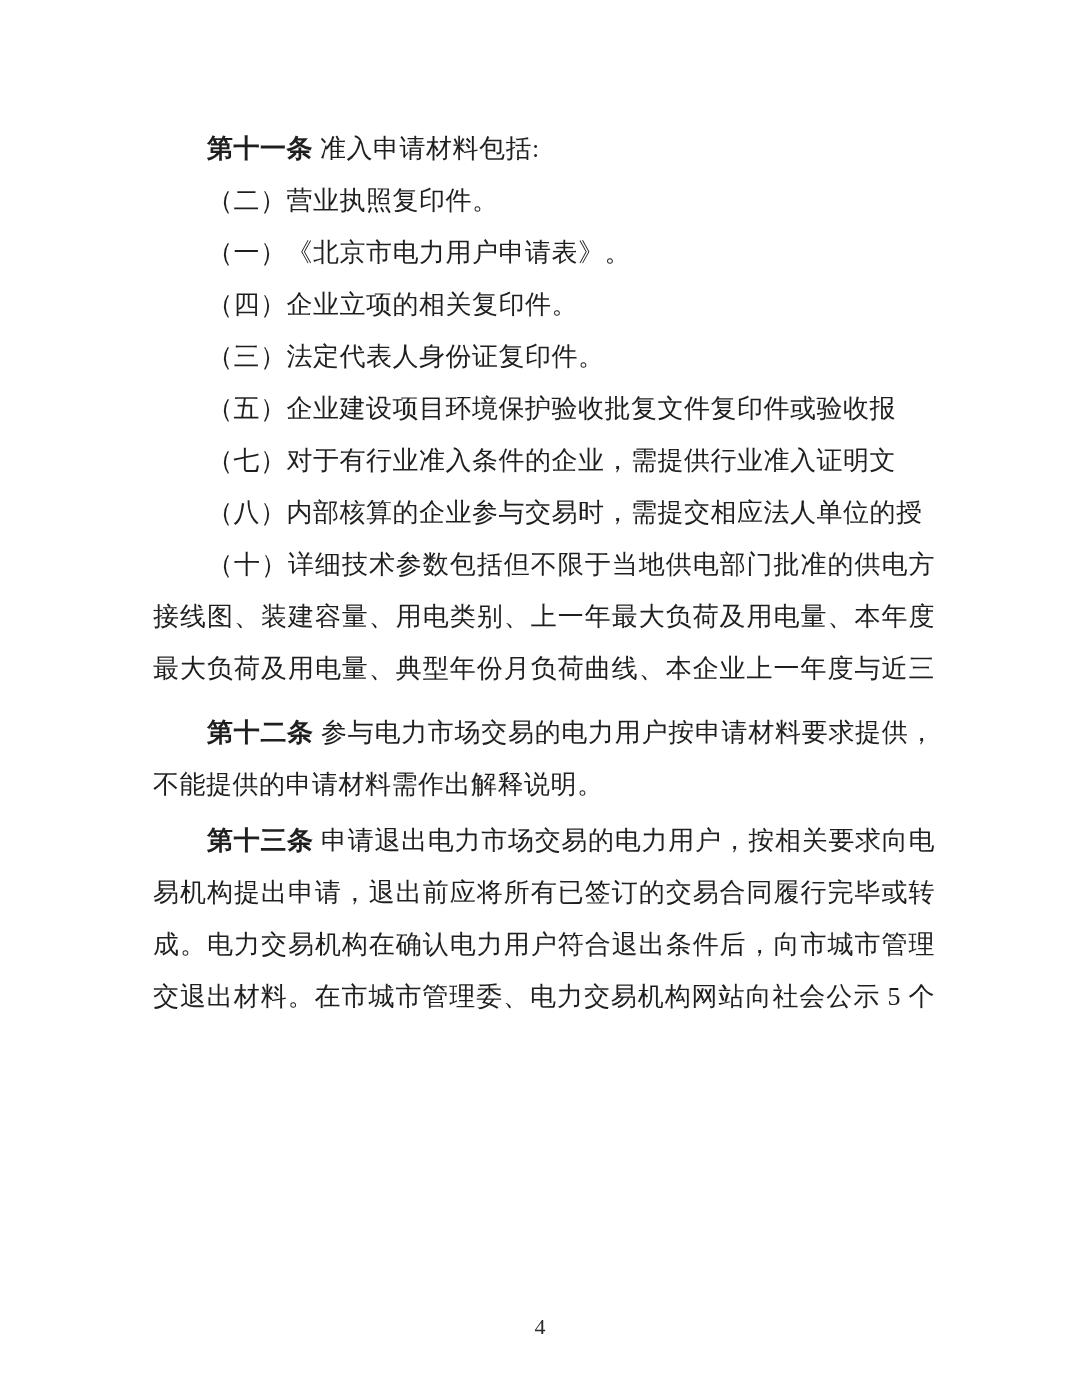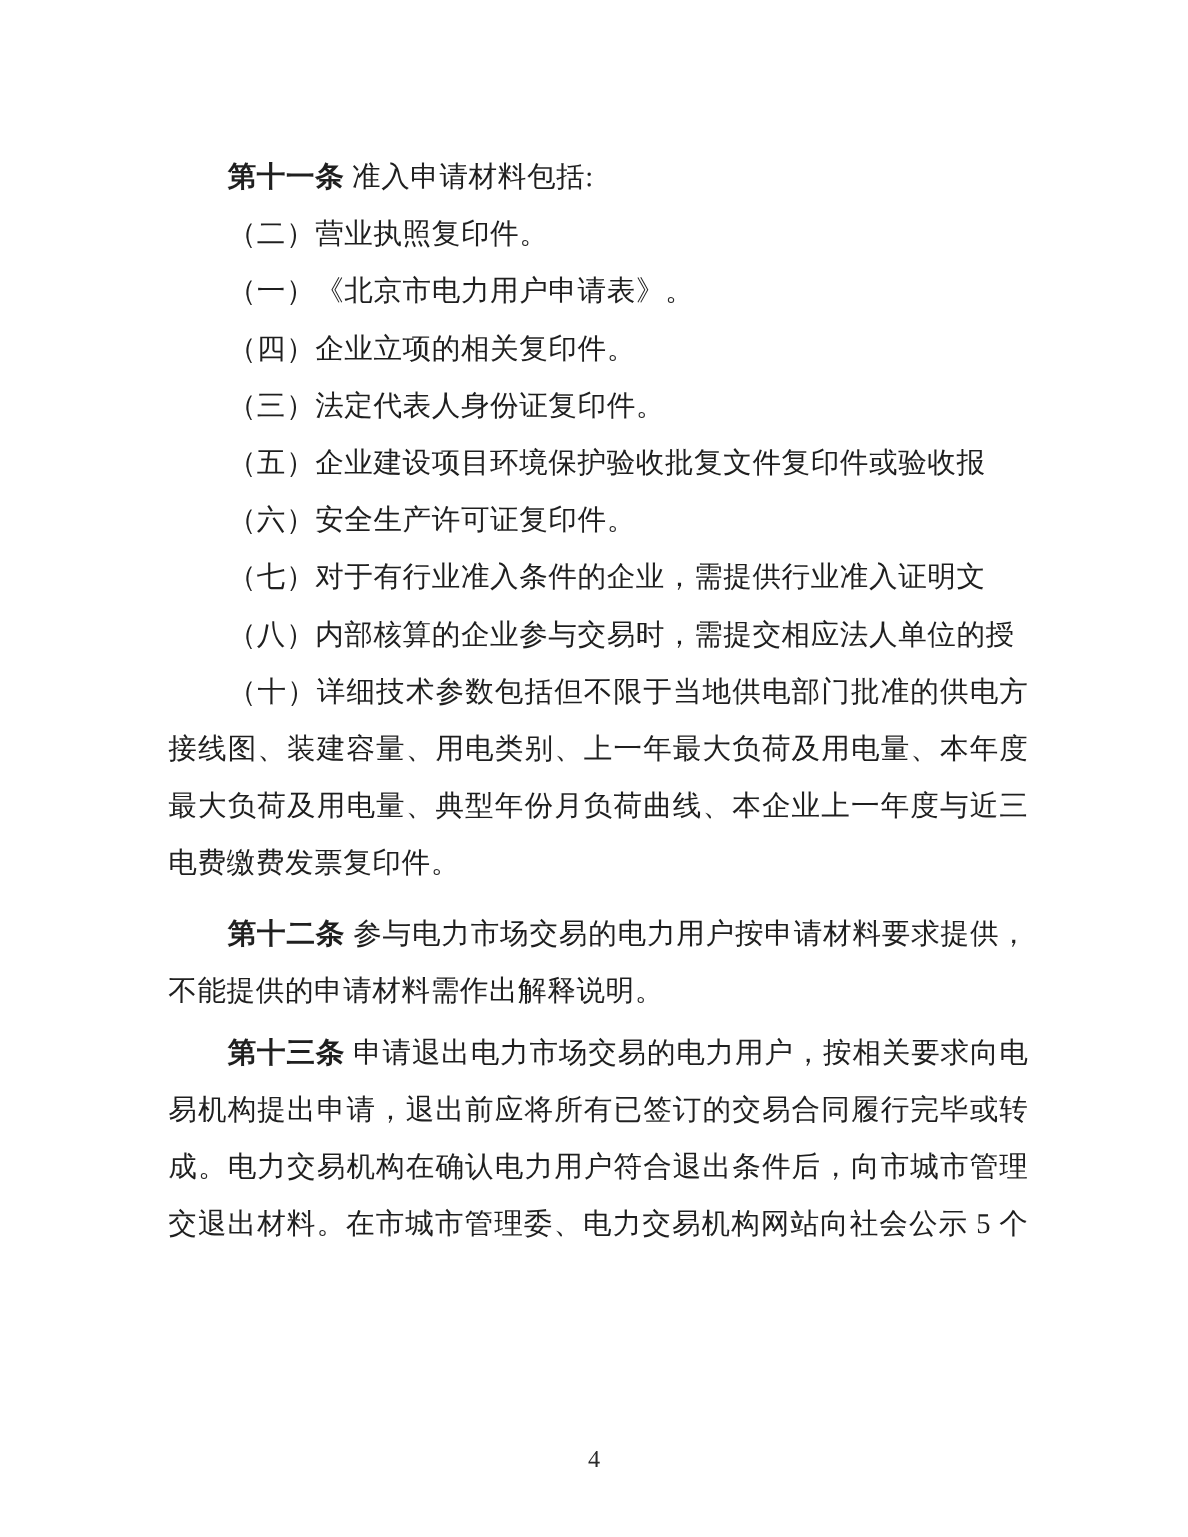--- a/index.html
+++ b/index.html
@@ -12,21 +12,21 @@
     width: 1080px;
     height: 1397px;
     background: #ffffff;
     font-family: "Liberation Serif", "DejaVu Serif", serif;
     color: #1f1f1f;
     overflow: hidden;
   }
   .doc-body {
     position: absolute;
     left: 153px;
-    top: 135px;
+    top: 123px;
     width: 782px;
     font-size: 26px;
     line-height: 52px;
   }
   .line {
     height: 52px;
     overflow: hidden;
     text-align: left;
     letter-spacing: 0.5px;
   }
@@ -55,27 +55,25 @@
 <body>
 
 <div class="page">
   <div class="doc-body">
       <div class="line indent"><span class="bold">第十一条</span><span> 准入申请材料包括:</span></div>
       <div class="line indent"><span>（二）营业执照复印件。</span></div>
       <div class="line indent"><span>（一）《北京市电力用户申请表》。</span></div>
       <div class="line indent"><span>（四）企业立项的相关复印件。</span></div>
       <div class="line indent"><span>（三）法定代表人身份证复印件。</span></div>
       <div class="line indent"><span>（五）企业建设项目环境保护验收批复文件复印件或验收报告。</span></div>
-      <div class="line indent"><span>（六）安全生产许可证复印件。</span></div>
       <div class="line indent"><span>（七）对于有行业准入条件的企业，需提供行业准入证明文件。</span></div>
       <div class="line indent"><span>（八）内部核算的企业参与交易时，需提交相应法人单位的授权书。</span></div>
       <div class="line indent fill"><span>（十）详细技术参数包括但不限于当地供电部门批准的供电方案及</span></div>
       <div class="line fill"><span>接线图、装建容量、用电类别、上一年最大负荷及用电量、本年度预计</span></div>
       <div class="line fill"><span>最大负荷及用电量、典型年份月负荷曲线、本企业上一年度与近三个月</span></div>
-      <div class="line"><span>电费缴费发票复印件。</span></div>
       <div class="line indent fill" style="margin-top: 12px;"><span class="bold">第十二条</span><span> 参与电力市场交易的电力用户按申请材料要求提供，对于</span></div>
       <div class="line"><span>不能提供的申请材料需作出解释说明。</span></div>
       <div class="line indent fill" style="margin-top: 4px;"><span class="bold">第十三条</span><span> 申请退出电力市场交易的电力用户，按相关要求向电力交</span></div>
       <div class="line fill"><span>易机构提出申请，退出前应将所有已签订的交易合同履行完毕或转让完</span></div>
       <div class="line fill"><span>成。电力交易机构在确认电力用户符合退出条件后，向市城市管理委提</span></div>
       <div class="line fill"><span>交退出材料。在市城市管理委、电力交易机构网站向社会公示 5 个工作</span></div>
     </div>
   <div class="page-number">4</div>
 </div>
 

